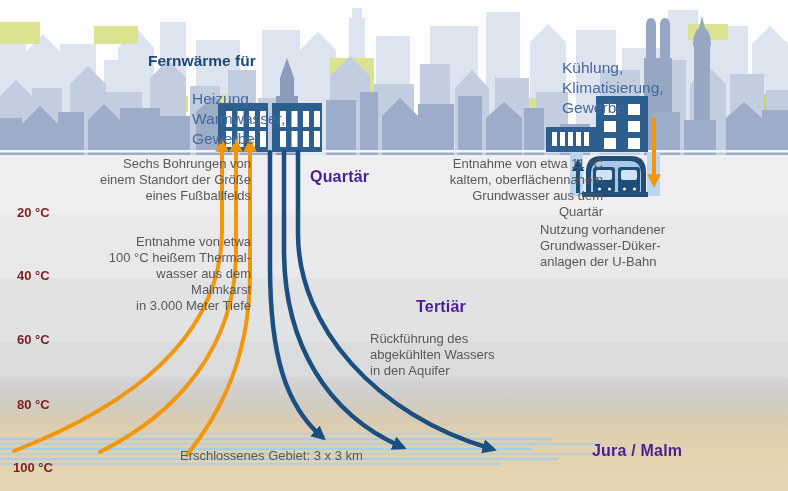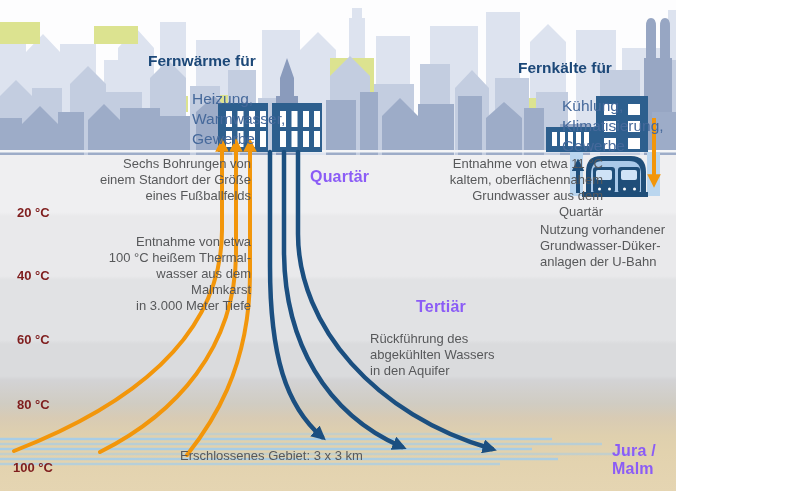--- a/index.html
+++ b/index.html
@@ -1,17 +1,17 @@
 <!DOCTYPE html>
 <html><head>
 <meta charset="utf-8">
 <style>
   html,body{margin:0;padding:0;background:#fff;}
   .stage{
-    position:relative;width:676px;height:491px;overflow:hidden;
+    position:relative;width:788px;height:491px;overflow:hidden;
     font-family:"Liberation Sans", sans-serif;background:#fdfdfe;
   }
   .stage svg{display:block;}
   .sky{position:absolute;left:0;top:0;z-index:1;}
   .underground{
     position:absolute;left:0;top:152px;width:788px;height:339px;z-index:0;
     background:linear-gradient(180deg,
       #efeff1 0px,#efeff1 60px,
       #e9e9eb 64px,#e9e9eb 124px,
       #e1e2e4 128px,#e1e2e4 188px,
@@ -20,21 +20,21 @@
       #d8cbb4 266px,#dfd0ae 284px,
       #e2d2ae 300px,#e5d5b2 339px);
   }
   .overlay{position:absolute;left:0;top:0;z-index:2;}
   .labels{position:absolute;inset:0;z-index:3;}
   .lbl{position:absolute;white-space:pre-line;}
   .note{font-size:13px;line-height:16px;color:#57585A;}
   .note.r{text-align:right;margin-left:37px;}
   .head-t{font-size:15.5px;line-height:20px;font-weight:bold;color:#1C4878;}
   .head-s{font-size:15.5px;line-height:20px;color:#46699B;margin-left:44px;}
-  .geo{font-size:16px;font-weight:bold;color:#8b5cf6;letter-spacing:.2px;}
+  .geo{font-size:16px;font-weight:bold;color:#4c1d95;letter-spacing:.2px;}
   .tick{font-size:13px;color:#7f1d1d;font-weight:bold;}
 </style>
 </head>
 <body>
 
 <div class="stage">
 
   <div class="underground"></div>
 
   <svg class="sky" width="788" height="155" viewBox="0 0 788 155">
@@ -192,21 +192,20 @@
   <div class="labels">
 
     <div class="lbl" style="left:148px;top:33px;">
       <div class="head-t">Fernwärme für</div>
       <div class="head-s">Heizung,
 Warmwasser,
 Gewerbe</div>
     </div>
 
     <div class="lbl" style="left:518px;top:40px;">
-      <div class="head-t">Fernkälte für</div>
       <div class="head-s">Kühlung,
 Klimatisierung,
 Gewerbe</div>
     </div>
 
     <div class="lbl note r" style="left:60px;top:156px;width:154px;">Sechs Bohrungen von
 einem Standort der Größe
 eines Fußballfelds</div>
 
     <div class="lbl geo" style="left:310px;top:168px;">Quartär</div>
@@ -232,15 +231,15 @@
 anlagen der U-Bahn</div>
 
     <div class="lbl geo" style="left:416px;top:298px;">Tertiär</div>
 
     <div class="lbl note" style="left:370px;top:331px;">Rückführung des
 abgekühlten Wassers
 in den Aquifer</div>
 
     <div class="lbl note" style="left:180px;top:448px;">Erschlossenes Gebiet: 3 x 3 km</div>
 
-    <div class="lbl geo" style="left:592px;top:442px;margin-left:20px;">Jura / Malm</div>
+    <div class="lbl geo" style="left:592px;top:442px;">Jura / Malm</div>
   </div>
 </div>
 
 </body></html>

